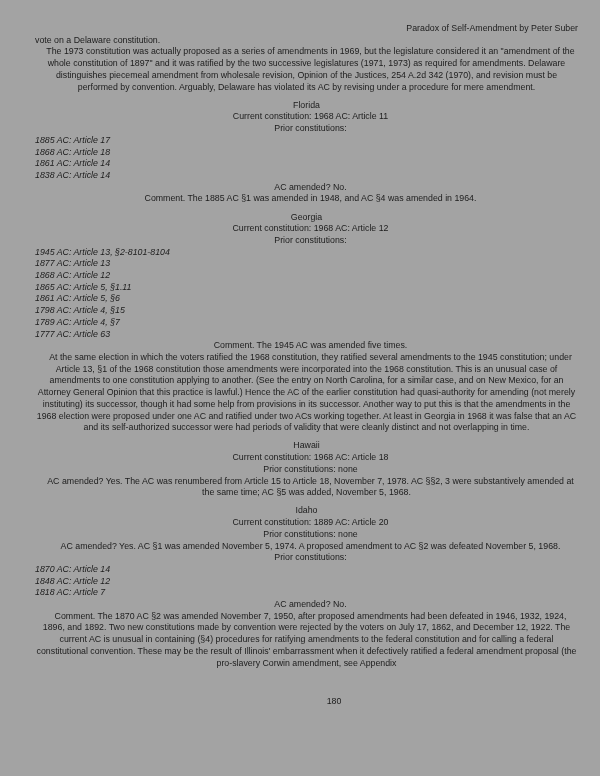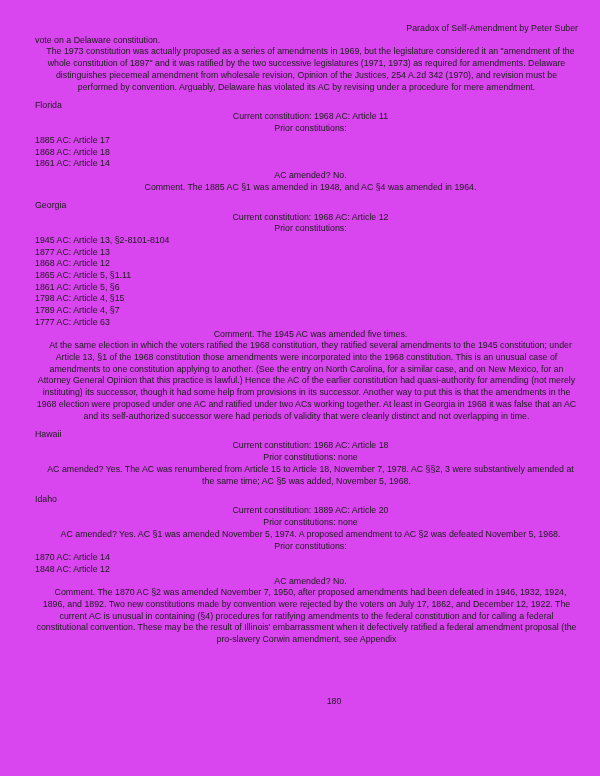--- a/index.html
+++ b/index.html
@@ -4,39 +4,39 @@
 <style>
   html, body {
     margin: 0;
     padding: 0;
     background: #ffffff;
   }
   .page {
     position: relative;
     width: 600px;
     height: 776px;
-    background: #d946ef;
+    background: #a3a3a3;
     overflow: hidden;
     font-family: "Liberation Sans", sans-serif;
     font-size: 8.8px;
     line-height: 11.7px;
     color: #1c1c1c;
     box-sizing: border-box;
     padding: 23px 22px 0 35px;
   }
   .page p { margin: 0; padding: 0; }
   .running-header {
     text-align: right;
     white-space: nowrap;
   }
   
   .p1 { text-indent: 8px; text-align: center; }
   
-  .p2 { margin-left: 15px; }
-  .state-name { margin-top: 6.5px !important; }
+  .p2 { margin-left: 15px; font-style: italic; }
+  .state-name { margin-top: 6.5px !important; text-align: center; }
   .page-number {
     position: absolute;
     top: 696px;
     left: 0;
     width: 600px;
     text-align: center;
     margin-left: 34px;
   }
 </style>
 </head>
@@ -49,20 +49,21 @@
   <p>vote on a Delaware constitution.</p>
   <p class="p1">The 1973 constitution was actually proposed as a series of amendments in 1969, but the legislature considered it an "amendment of the whole constitution of 1897" and it was ratified by the two successive legislatures (1971, 1973) as required for amendments. Delaware distinguishes piecemeal amendment from wholesale revision, Opinion of the Justices, 254 A.2d 342 (1970), and revision must be performed by convention. Arguably, Delaware has violated its AC by revising under a procedure for mere amendment.</p>
 
   <div>
     <p class="state-name">Florida</p>
     <p class="p1">Current constitution: 1968 AC: Article 11</p>
     <p class="p1">Prior constitutions:</p>
     <p class="p2">1885 AC: Article 17</p>
     <p class="p2">1868 AC: Article 18</p>
     <p class="p2">1861 AC: Article 14</p>
+    <p class="p2">1838 AC: Article 14</p>
     <p class="p1">AC amended? No.</p>
     <p class="p1">Comment. The 1885 AC §1 was amended in 1948, and AC §4 was amended in 1964.</p>
   </div>
 
   <div>
     <p class="state-name">Georgia</p>
     <p class="p1">Current constitution: 1968 AC: Article 12</p>
     <p class="p1">Prior constitutions:</p>
     <p class="p2">1945 AC: Article 13, §2-8101-8104</p>
     <p class="p2">1877 AC: Article 13</p>
@@ -87,19 +88,20 @@
     <p class="state-name">Idaho</p>
     <p class="p1">Current constitution: 1889 AC: Article 20</p>
     <p class="p1">Prior constitutions: none</p>
     <p class="p1">AC amended? Yes. AC §1 was amended November 5, 1974. A proposed amendment to AC §2 was defeated November 5, 1968.</p>
   </div>
 
   <div>
     <p class="p1">Prior constitutions:</p>
     <p class="p2">1870 AC: Article 14</p>
     <p class="p2">1848 AC: Article 12</p>
+    <p class="p2">1818 AC: Article 7</p>
     <p class="p1">AC amended? No.</p>
     <p class="p1">Comment. The 1870 AC §2 was amended November 7, 1950, after proposed amendments had been defeated in 1946, 1932, 1924, 1896, and 1892. Two new constitutions made by convention were rejected by the voters on July 17, 1862, and December 12, 1922. The current AC is unusual in containing (§4) procedures for ratifying amendments to the federal constitution and for calling a federal constitutional convention. These may be the result of Illinois' embarrassment when it defectively ratified a federal amendment proposal (the pro-slavery Corwin amendment, see Appendix</p>
   </div>
 
   <div class="page-number">180</div>
 
 </div>
 
 </body></html>

